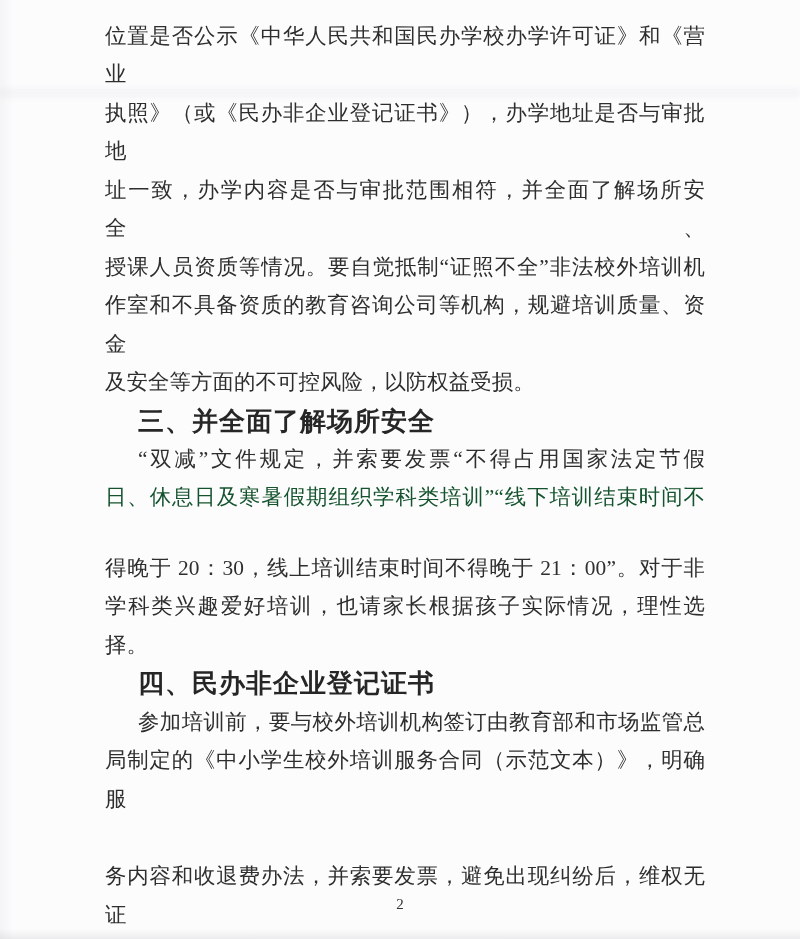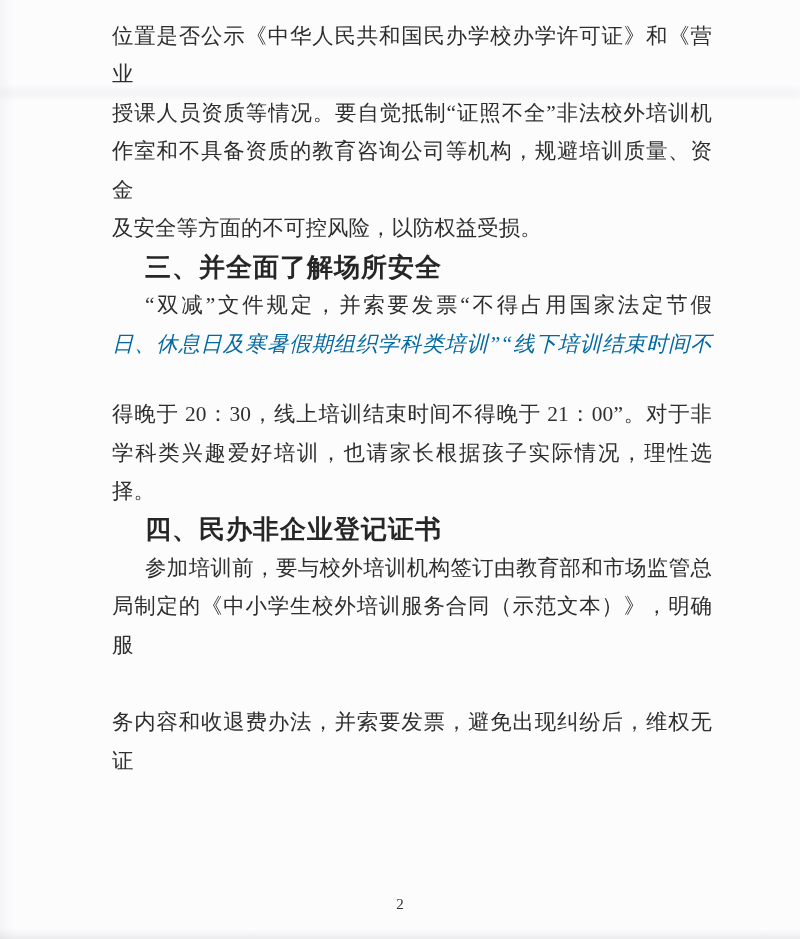--- a/index.html
+++ b/index.html
@@ -34,21 +34,21 @@
     background: linear-gradient(to right, rgba(120,120,130,0.06), rgba(120,120,130,0));
   }
   .scan-band-3 {
     position: absolute;
     left: 0; bottom: 0;
     width: 800px; height: 10px;
     background: linear-gradient(to bottom, rgba(120,120,130,0), rgba(120,120,130,0.12));
   }
   .doc-body {
     position: absolute;
-    left: 112px;
+    left: 105px;
     top: 17px;
     width: 600px;
   }
   .line {
     font-size: 21.4px;
     line-height: 38.45px;
     color: #2e2e2e;
     text-align: justify;
     text-align-last: justify;
     white-space: normal;
@@ -83,26 +83,28 @@
 </head>
 <body>
 
 <div class="page" style="background: rgb(252, 252, 253);">
   <div class="scan-band-1"></div>
   <div class="scan-band-2"></div>
   <div class="scan-band-3"></div>
 
   <div class="doc-body">
       <div class="line" style="color: rgb(46, 46, 46);">位置是否公示《中华人民共和国民办学校办学许可证》和《营业</div>
+      <div class="line" style="color: rgb(46, 46, 46);">执照》（或《民办非企业登记证书》），办学地址是否与审批地</div>
+      <div class="line" style="color: rgb(46, 46, 46);">址一致，办学内容是否与审批范围相符，并全面了解场所安全、</div>
       <div class="line" style="color: rgb(46, 46, 46);">授课人员资质等情况。要自觉抵制“证照不全”非法校外培训机</div>
       <div class="line" style="color: rgb(46, 46, 46);">作室和不具备资质的教育咨询公司等机构，规避培训质量、资金</div>
       <div class="line last" style="color: rgb(46, 46, 46);">及安全等方面的不可控风险，以防权益受损。</div>
       <div class="heading" style="color: rgb(38, 38, 38);">三、并全面了解场所安全</div>
       <div class="line indent" style="color: rgb(46, 46, 46);">“双减”文件规定，并索要发票“不得占用国家法定节假</div>
-      <div class="line" style="color: #0369a1; font-style: italic;">日、休息日及寒暑假期组织学科类培训”“线下培训结束时间不</div>
+      <div class="line" style="color: #14532d;">日、休息日及寒暑假期组织学科类培训”“线下培训结束时间不</div>
       <div class="line" style="color: rgb(46, 46, 46); margin-top: 32px;">得晚于 20：30，线上培训结束时间不得晚于 21：00”。对于非</div>
       <div class="line last" style="color: rgb(46, 46, 46);">学科类兴趣爱好培训，也请家长根据孩子实际情况，理性选择。</div>
       <div class="heading" style="color: rgb(38, 38, 38);">四、民办非企业登记证书</div>
       <div class="line indent" style="color: rgb(46, 46, 46);">参加培训前，要与校外培训机构签订由教育部和市场监管总</div>
       <div class="line" style="color: rgb(46, 46, 46);">局制定的《中小学生校外培训服务合同（示范文本）》，明确服</div>
       <div class="line" style="color: rgb(46, 46, 46); margin-top: 39px;">务内容和收退费办法，并索要发票，避免出现纠纷后，维权无证</div>
     </div>
 
   <div class="page-number">2</div>
 </div>

